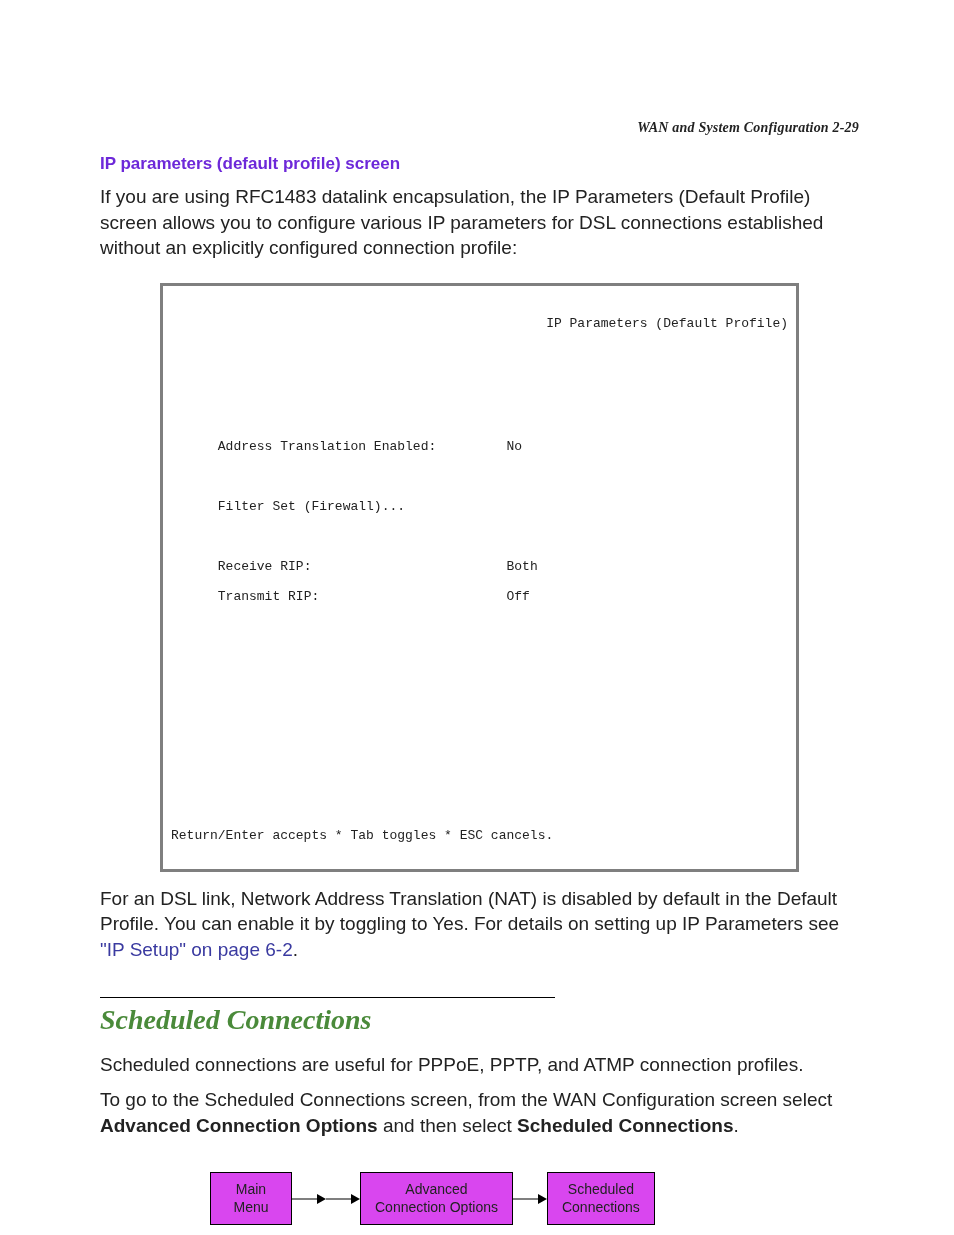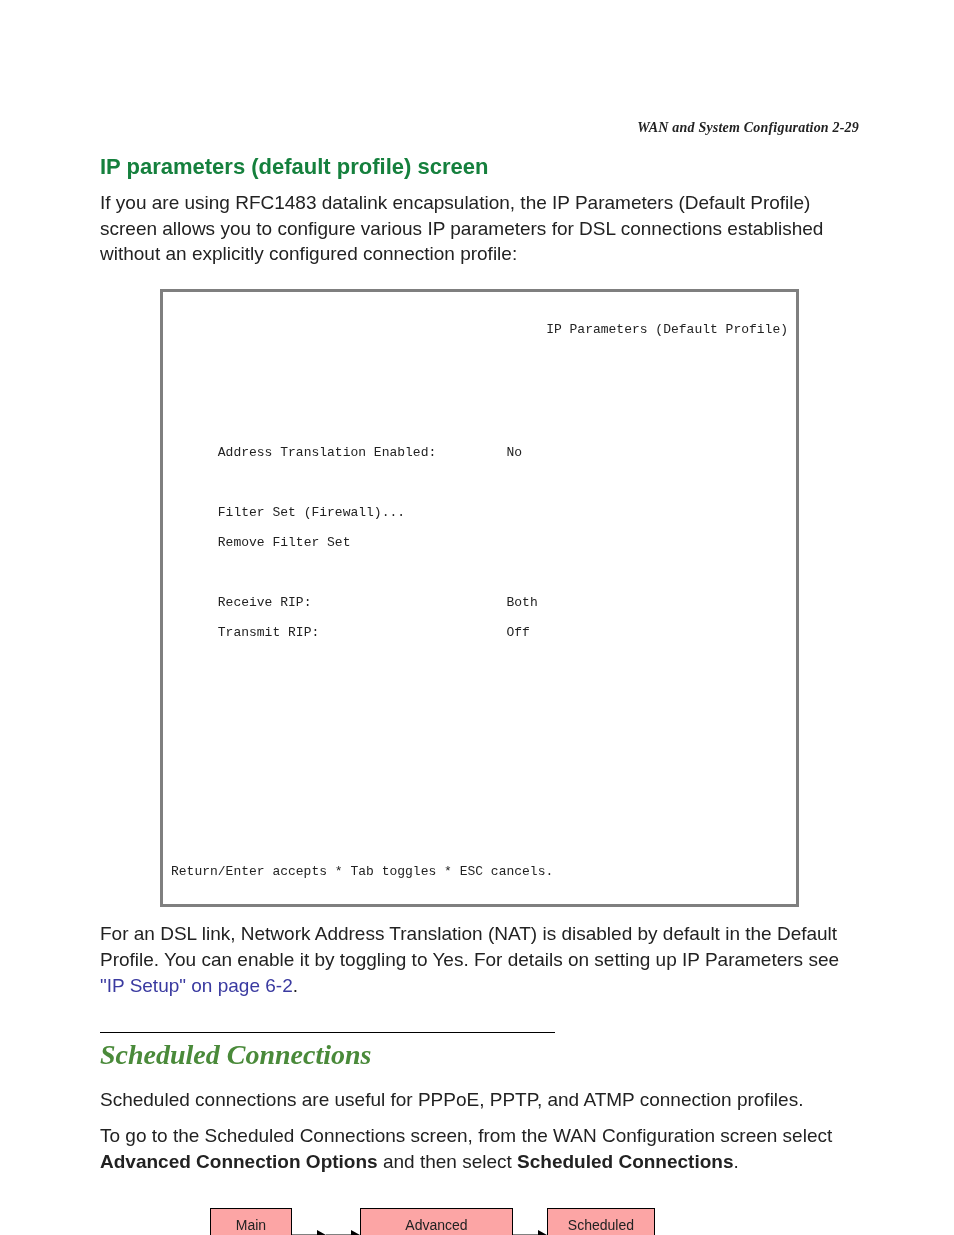--- a/index.html
+++ b/index.html
@@ -19,24 +19,24 @@
   .running-head {
     text-align: right;
     font-style: italic;
     font-weight: bold;
     font-size: 14px;
     font-family: Georgia, 'Times New Roman', serif;
     margin-bottom: 18px;
     letter-spacing: 0.2px;
   }
   .h2 {
-    color: #15803d;
+    color: #6d28d9;
     font-family: Arial, Helvetica, sans-serif;
     font-weight: bold;
-    font-size: 22px;
+    font-size: 17px;
     margin: 0 0 10px 0;
   }
   .body-text {
     font-size: 19px;
     line-height: 1.35;
     margin: 0 0 10px 0;
   }
   .terminal {
     margin: 22px 60px 14px 60px;
     border: 3px solid #7f7f7f;
@@ -82,21 +82,21 @@
     align-items: center;
     gap: 0;
   }
   .nav-box {
     border: 1px solid #000;
     padding: 8px 14px;
     text-align: center;
     font-size: 14px;
     line-height: 1.25;
     min-width: 52px;
-    background: #fca5a5;
+    background: #d946ef;
   }
   .arrow {
     width: 34px;
     height: 14px;
     position: relative;
     flex-shrink: 0;
   }
   .arrow::before {
     content: "";
     position: absolute;
@@ -130,21 +130,20 @@
   <p class="body-text">If you are using RFC1483 datalink encapsulation, the IP Parameters (Default Profile) screen allows you to configure various IP parameters for DSL connections established without an explicitly configured connection profile:</p>
 
   <div class="terminal">
 <span class="terminal-title">IP Parameters (Default Profile)</span>
 <span class="term-row"> </span>
 <span class="term-row"> </span>
 <span class="term-row"> </span>
 <span class="term-row">      <span>Address Translation Enabled:</span>         <span>No</span></span>
 <span class="term-row"> </span>
 <span class="term-row">      <span>Filter Set (Firewall)...</span></span>
-<span class="term-row">      <span>Remove Filter Set</span></span>
 <span class="term-row"> </span>
 <span class="term-row">      <span>Receive RIP:</span>                         <span>Both</span></span>
 <span class="term-row">      <span>Transmit RIP:</span>                        <span>Off</span></span>
 <span class="term-row"> </span>
 <span class="term-row"> </span>
 <span class="term-row"> </span>
 <span class="term-row"> </span>
 <span class="term-row"> </span>
 <span class="term-row"> </span>
 <span class="term-row"> </span>

